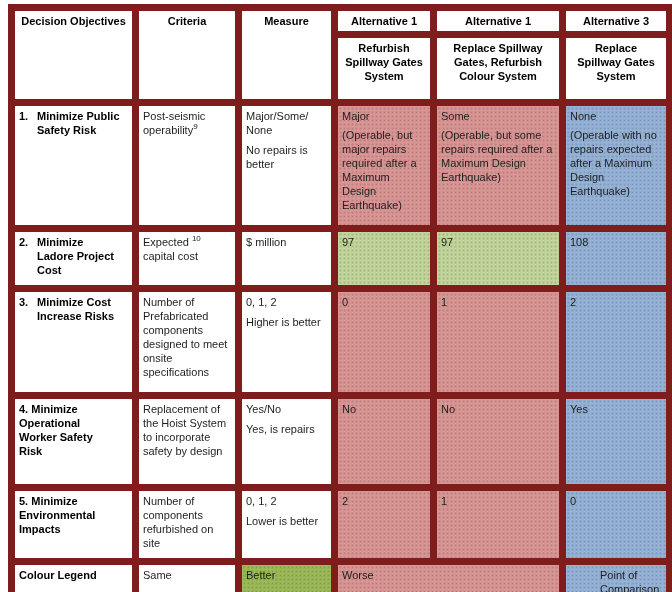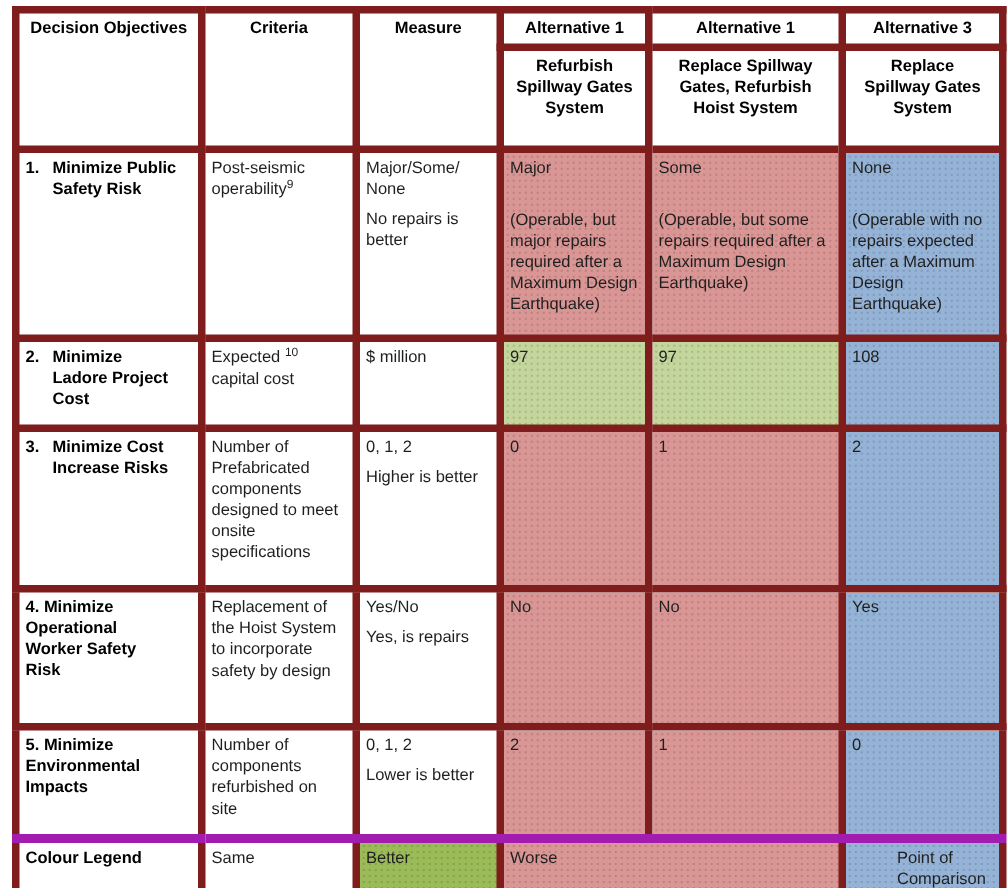--- a/index.html
+++ b/index.html
@@ -6,42 +6,42 @@
   .stage {
     position:relative; width:672px; height:592px; overflow:hidden;
     background:#ffffff; font-family:"Liberation Sans", sans-serif; color:#1f1f1f;
   }
   table.matrix {
     position:absolute; left:8px; top:4px; width:658px;
     border-collapse:collapse; table-layout:fixed;
     border:2px solid #000;
   }
   .matrix th, .matrix td {
-    border:5px solid #7f1d1d; vertical-align:top;
+    border:7px solid #7f1d1d; vertical-align:top;
     padding:3px 4px; font-size:11px; line-height:14px;
     text-align:left; overflow:hidden; word-wrap:break-word;
   }
   .matrix th { font-weight:bold; text-align:center; color:#000; padding-top:3px; }
   tr.hA { height:20px; }
   tr.hB { height:68px; }
   tr.r1 { height:126px; }
   tr.r2 { height:60px; }
   tr.r3 { height:107px; }
   tr.r4 { height:92px; }
   tr.r5 { height:74px; }
   tr.rl { height:32px; }
   tr.hB th { border-bottom:2px solid #000; }
   tr.rl td { border-top:6px solid #a21caf; }
   .obj { font-weight:bold; color:#000; }
   .hang { display:flex; }
   .hang .num { flex:0 0 18px; }
   .hang .lbl { flex:1; }
   .pre { white-space:pre-line; }
   .m2 { margin-top:6px; }
-  .note { margin-top:21px; }
+  .note { margin-top:5px; }
   .center { text-align:center; }
   sup { font-size:8px; line-height:8px; }
   .tex {
     background-image: radial-gradient(circle, rgba(0,0,0,0.14) 0.8px, transparent 0.9px);
     background-size: 4px 4px;
   }
 </style>
 </head>
 <body>
 
@@ -64,21 +64,21 @@
       <th>Alternative 1</th>
       <th>Alternative 1</th>
       <th>Alternative 3</th>
     </tr>
     <tr class="hB">
       <th class="pre">Refurbish
 Spillway Gates
 System</th>
       <th class="pre">Replace Spillway
 Gates, Refurbish
-Hoist System</th>
+Colour System</th>
       <th class="pre">Replace
 Spillway Gates
 System</th>
     </tr>
 
     <tr class="r1">
       <td class="obj">
         <div class="hang">
           <span class="num">1.</span>
           <span class="lbl pre">Minimize Public

